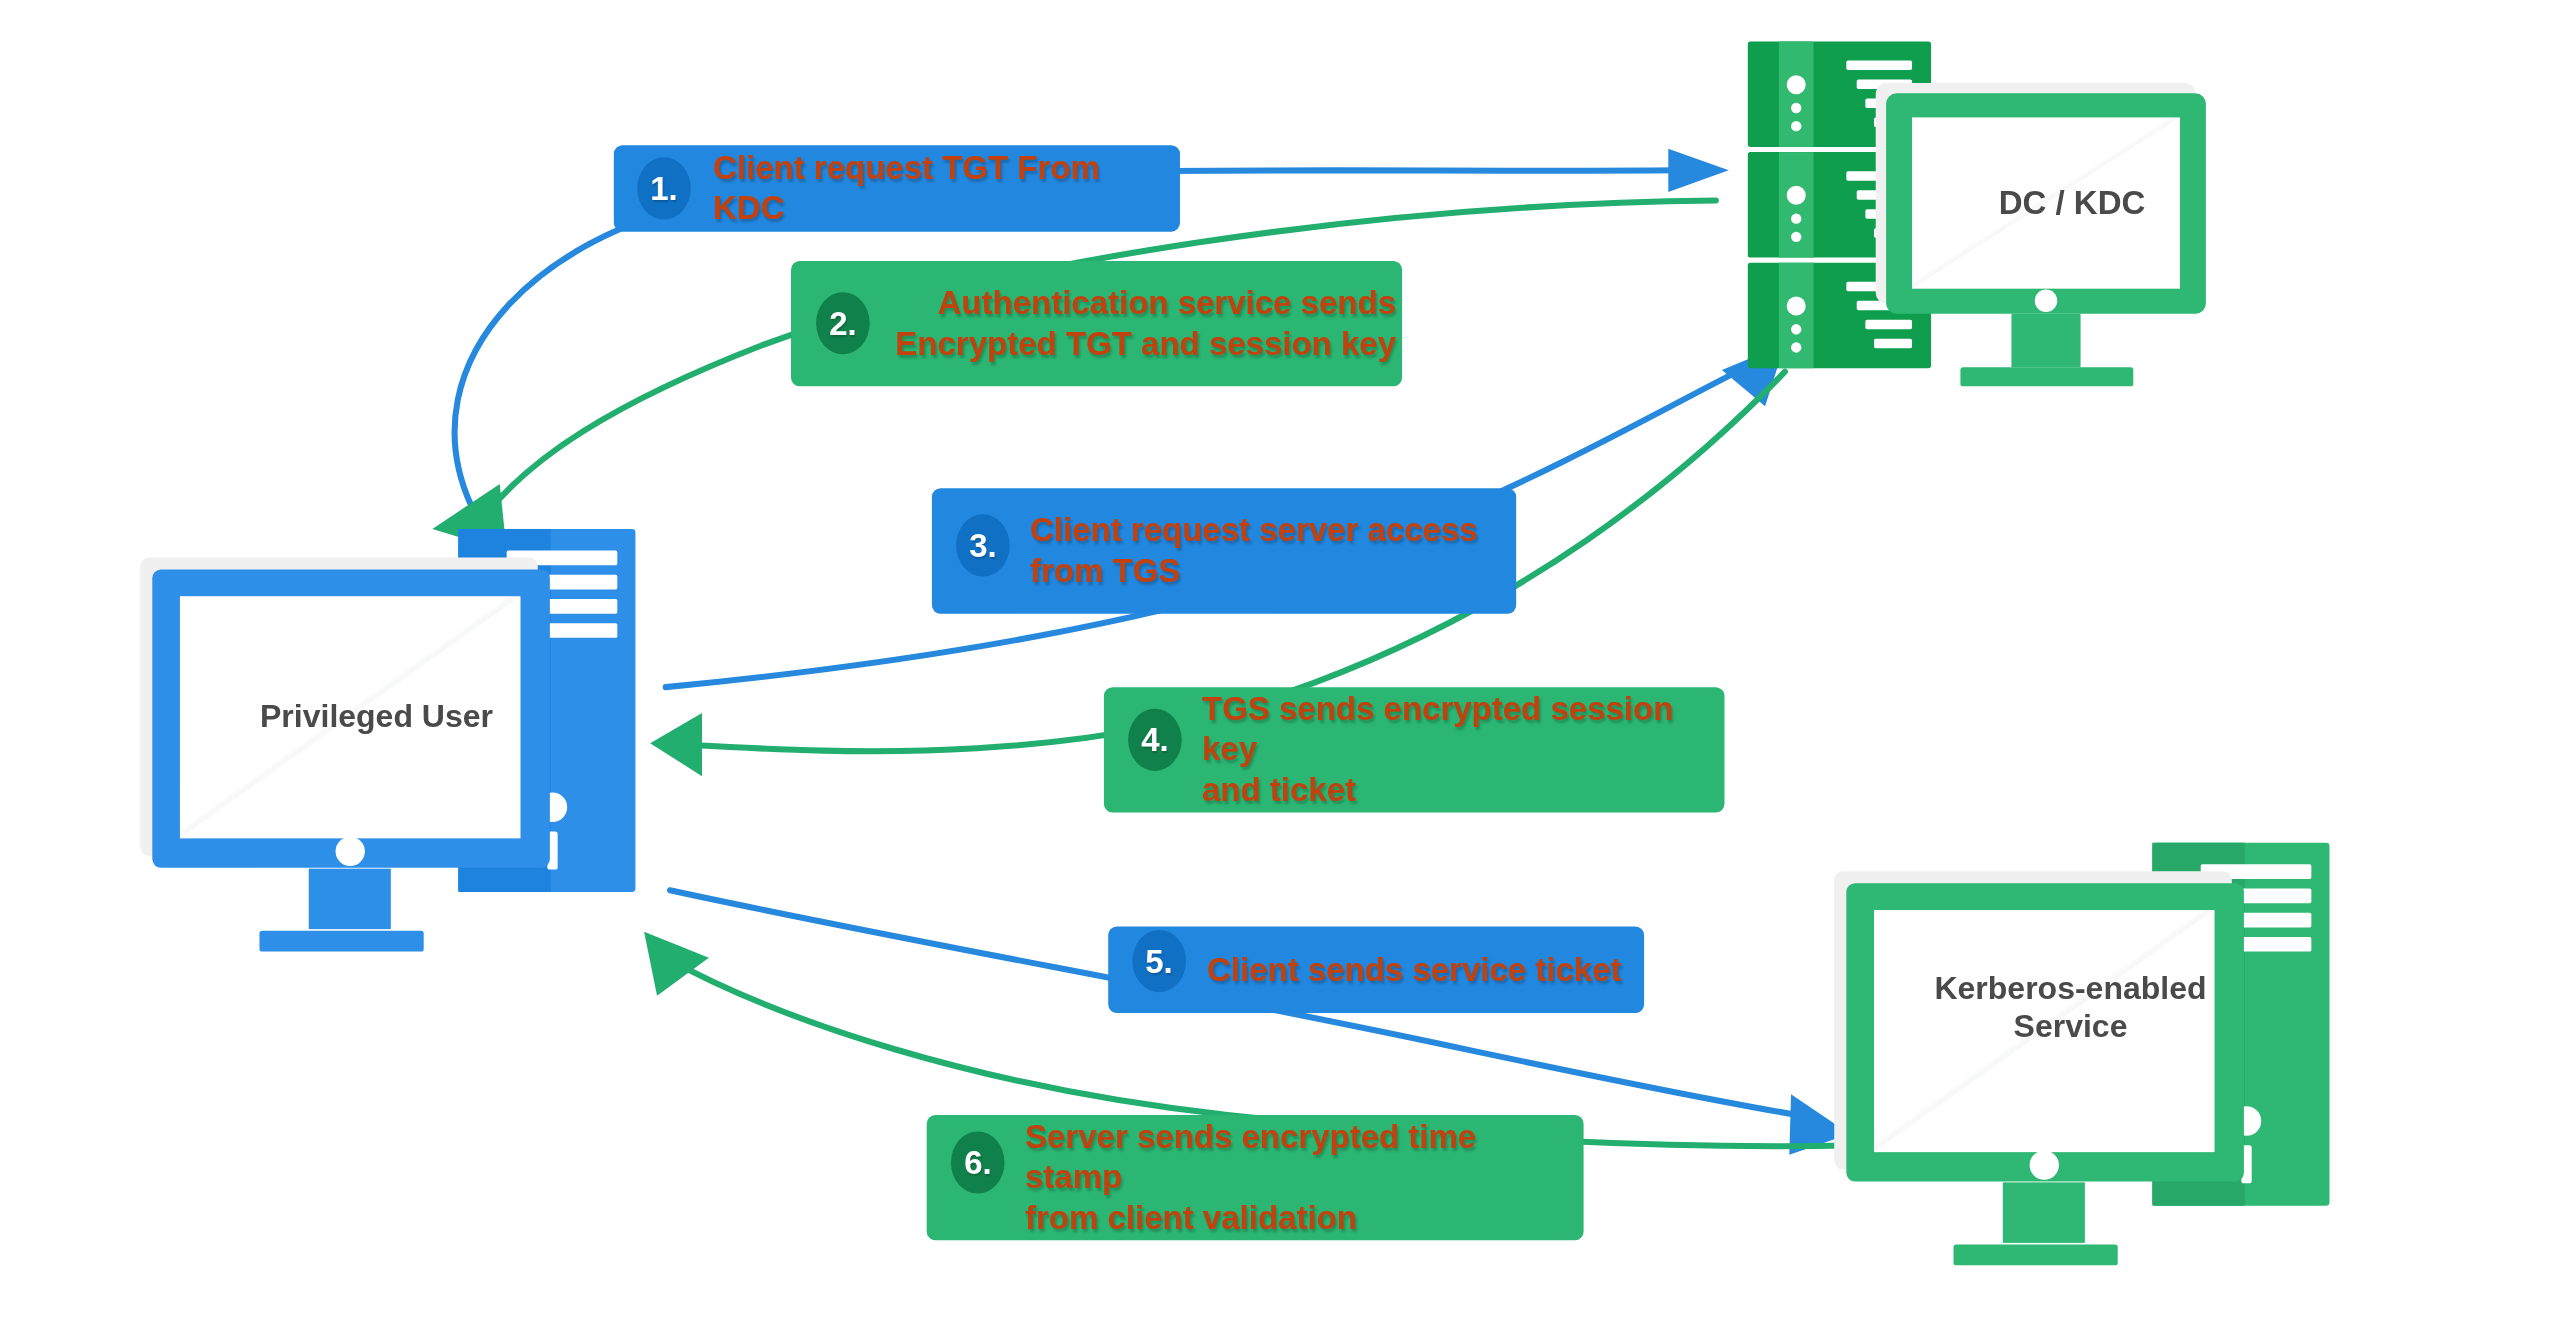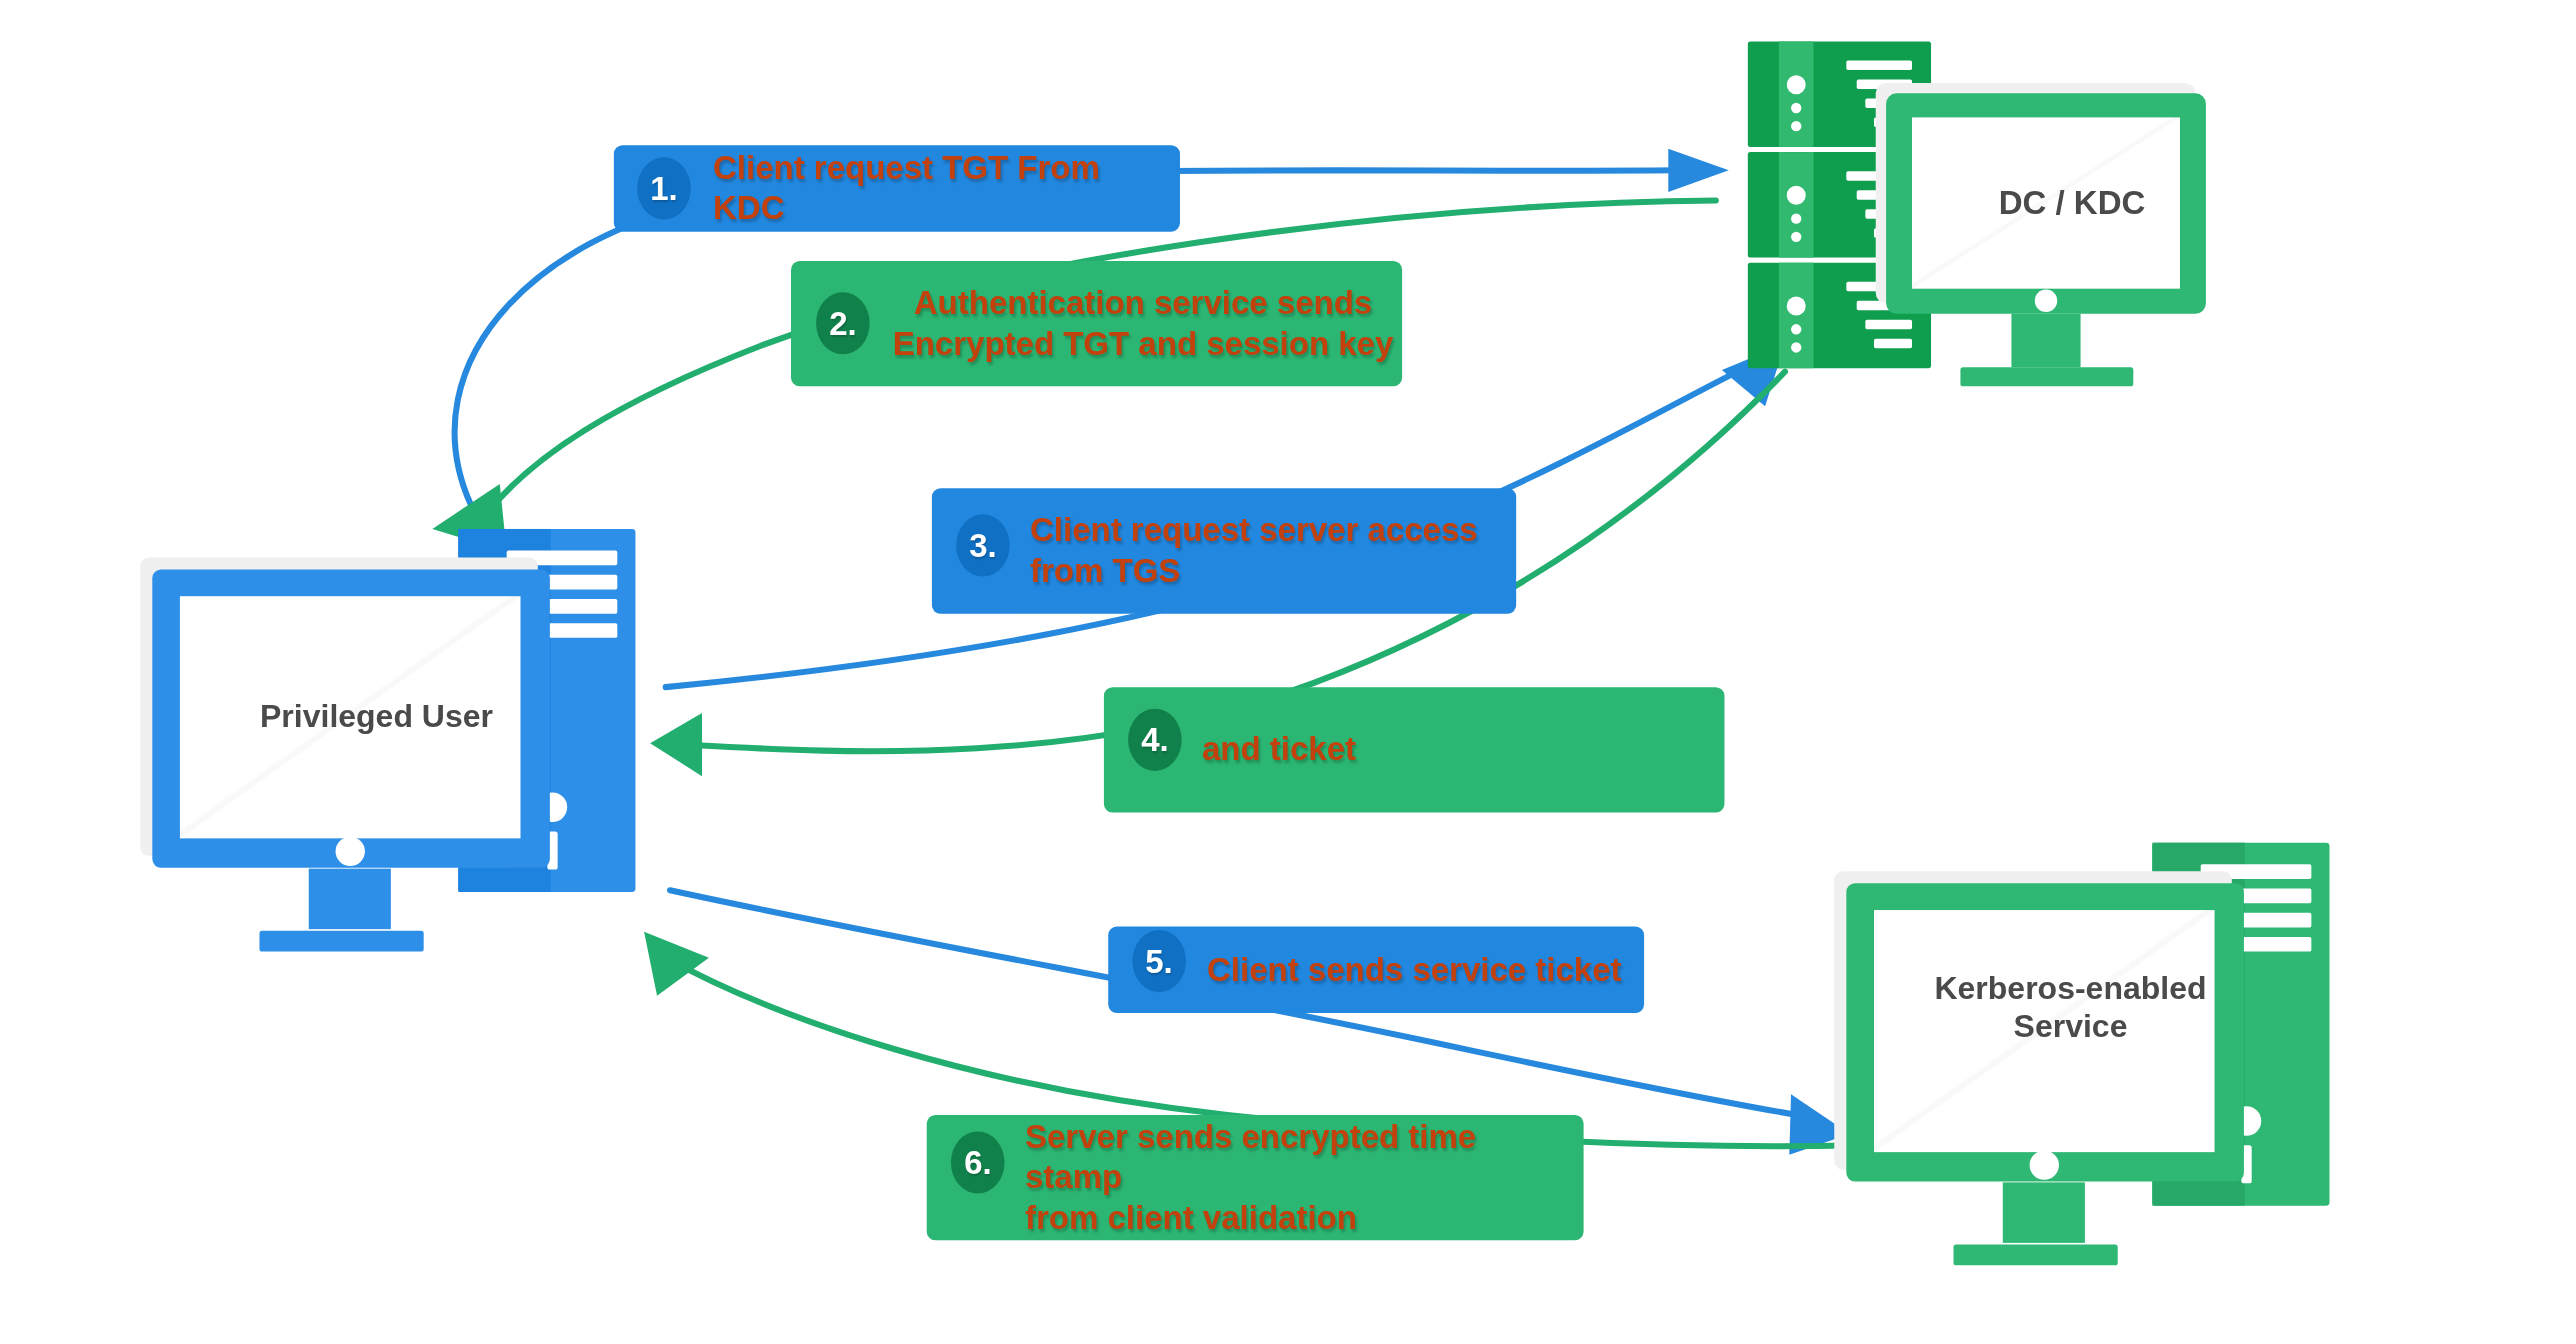--- a/index.html
+++ b/index.html
@@ -214,37 +214,38 @@
   <div class="stepnum" style="left:637px;top:161px;width:54px;height:55px;font-size:33px;">
     <span>1.</span>
   </div>
   <div class="steplabel" style="left:713px;top:145px;width:458px;height:86px;font-size:33px;">
     <span>Client request TGT From KDC</span>
   </div>
 
   <div class="stepnum" style="left:816px;top:296px;width:54px;height:55px;font-size:33px;">
     <span>2.</span>
   </div>
-  <div class="steplabel" style="left:890px;top:261px;width:506px;height:125px;font-size:33px;flex-direction:column;align-items:center;justify-content:center;">
+  <div class="steplabel" style="left:890px;top:261px;width:506px;height:125px;font-size:33px;flex-direction:column;align-items:flex-end;justify-content:center;">
     <span>Authentication service sends</span>
     <span>Encrypted TGT and session key</span>
   </div>
 
   <div class="stepnum" style="left:956px;top:518px;width:54px;height:55px;font-size:33px;">
     <span>3.</span>
   </div>
   <div class="steplabel" style="left:1030px;top:488px;width:484px;height:125px;font-size:33px;flex-direction:column;align-items:flex-start;justify-content:center;">
     <span>Client request server access</span>
     <span>from TGS</span>
   </div>
 
   <div class="stepnum" style="left:1128px;top:712px;width:54px;height:55px;font-size:33px;">
     <span>4.</span>
   </div>
   <div class="steplabel" style="left:1202px;top:687px;width:519px;height:125px;font-size:33px;flex-direction:column;align-items:flex-start;justify-content:center;">
+    <span>TGS sends encrypted session key</span>
     <span>and ticket</span>
   </div>
 
   <div class="stepnum" style="left:1132px;top:934px;width:54px;height:55px;font-size:33px;">
     <span>5.</span>
   </div>
   <div class="steplabel" style="left:1207px;top:927px;width:432px;height:86px;font-size:33px;">
     <span>Client sends service ticket</span>
   </div>
 

